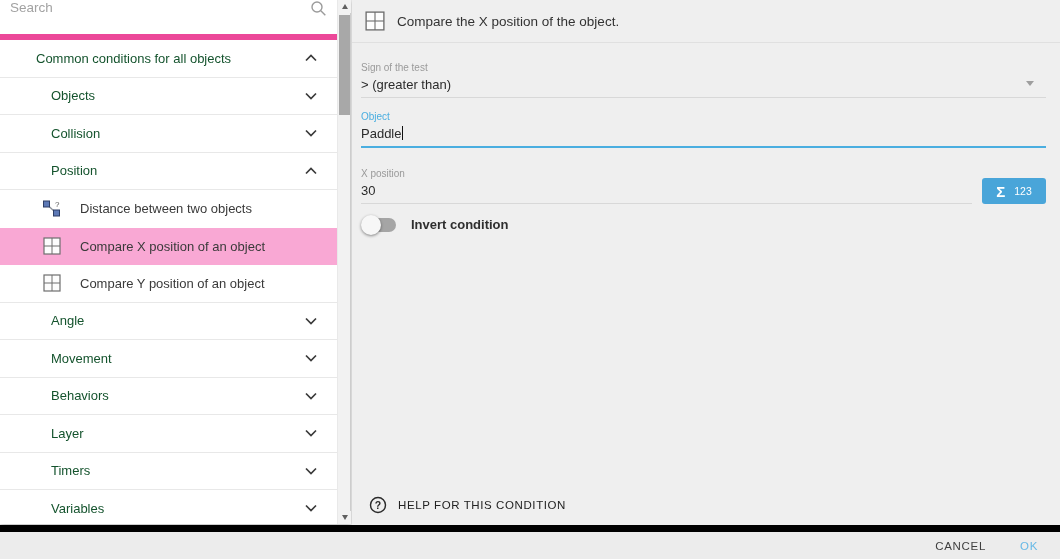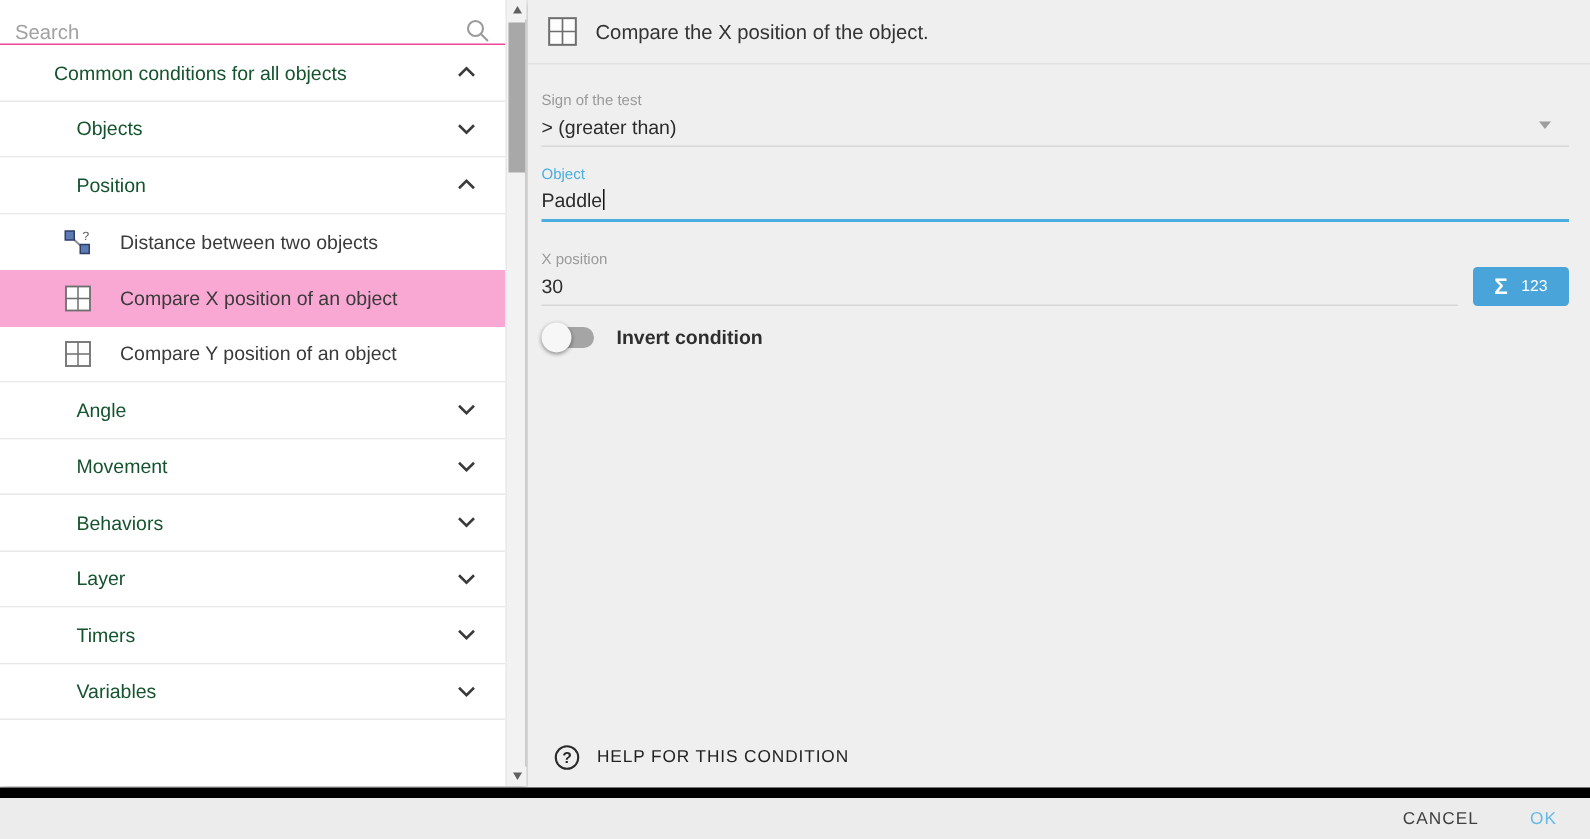--- a/index.html
+++ b/index.html
@@ -12,22 +12,22 @@
   }
 
   
   .sidebar {
     position:absolute; left:0; top:0; width:350px; height:524px;
     background:#ffffff;
     box-shadow:1px 1px 4px rgba(0,0,0,.22);
   }
   .sidebar-inner { position:absolute; left:0; top:0; right:13px; bottom:0; overflow:hidden; }
   .search-row {
-    height:30px; display:flex; align-items:flex-end;
-    padding:0 10px; border-bottom:1px solid #ec4899;
+    height:40px; display:flex; align-items:flex-start;
+    padding:0 10px; border-bottom:6px solid #ec4899;
   }
   .search-input {
     flex:1; border:none; outline:none; font-size:13.5px;
     font-family:"Liberation Sans", sans-serif; color:#333; background:transparent;
   }
   .search-input::placeholder { color:#a2a2a2; }
   .row {
     height:37.5px; display:flex; align-items:center; position:relative;
     cursor:pointer; background:#fff;
   }
@@ -134,20 +134,26 @@
           </svg></span>
     </div>
 
     <div class="row lvl1 bordered">
       <span class="label">Objects</span>
       <span class="chevron"><svg width="12" height="8" viewBox="0 0 12 8">
             <path d="M1 1.5 L6 6.5 L11 1.5" fill="none" stroke="#3a3a3a" stroke-width="1.7"></path>
           </svg></span>
     </div>
 
+    <div class="row lvl1 bordered">
+      <span class="label">Collision</span>
+      <span class="chevron"><svg width="12" height="8" viewBox="0 0 12 8">
+            <path d="M1 1.5 L6 6.5 L11 1.5" fill="none" stroke="#3a3a3a" stroke-width="1.7"></path>
+          </svg></span>
+    </div>
 
     <div class="row lvl1 bordered">
       <span class="label">Position</span>
       <span class="chevron up"><svg width="12" height="8" viewBox="0 0 12 8">
             <path d="M1 1.5 L6 6.5 L11 1.5" fill="none" stroke="#3a3a3a" stroke-width="1.7"></path>
           </svg></span>
     </div>
 
     <div class="row cond">
       <span class="cond-icon">

